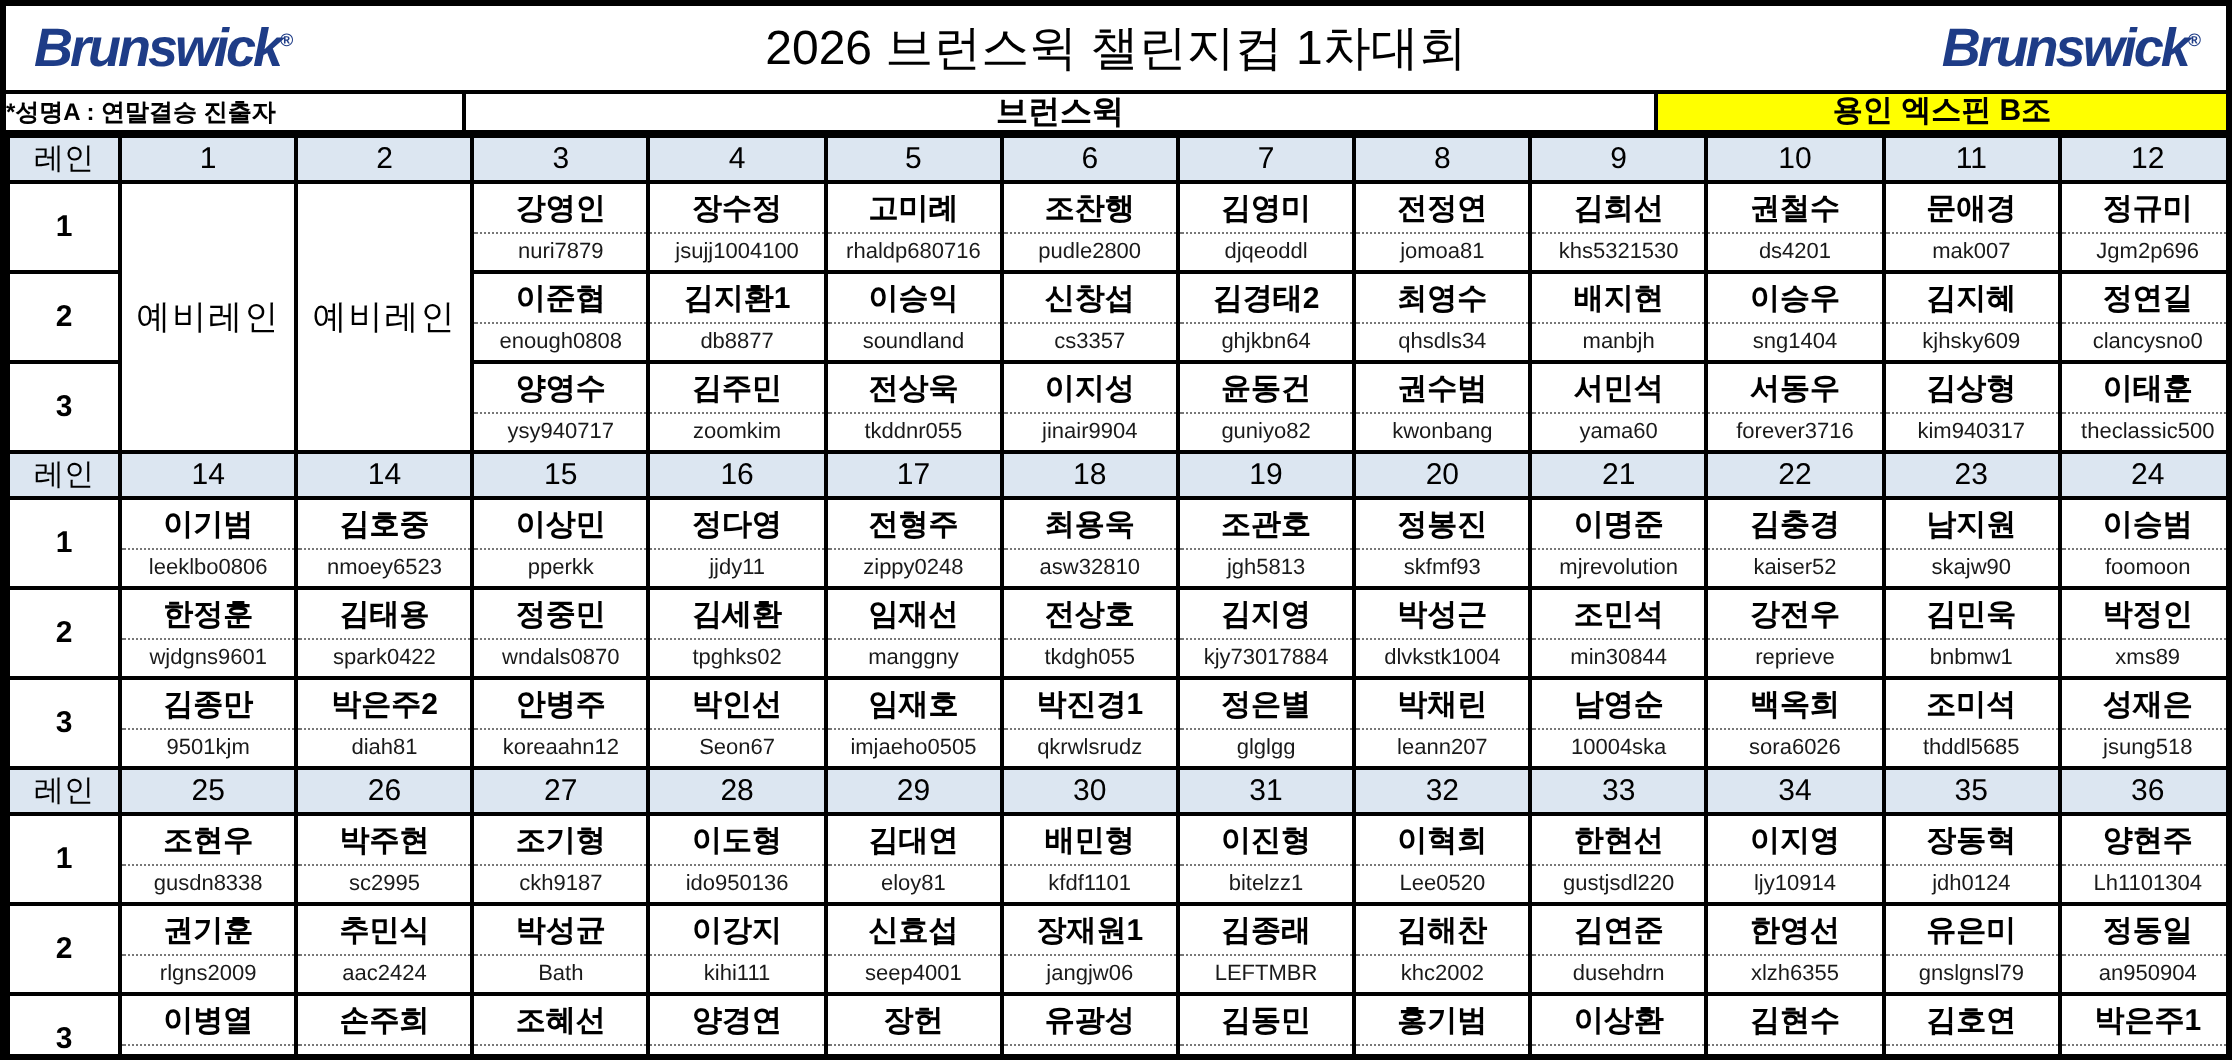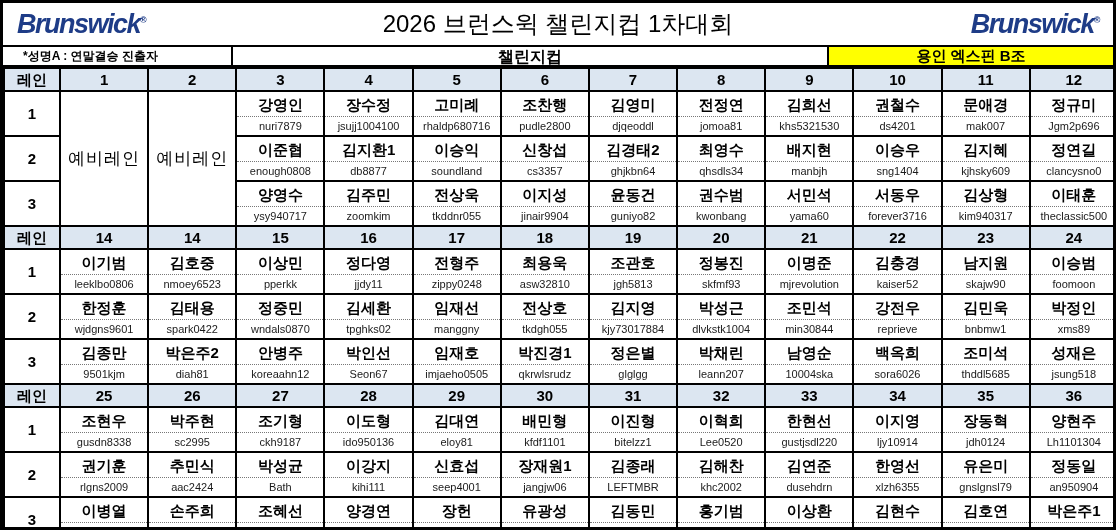--- a/index.html
+++ b/index.html
@@ -44,21 +44,21 @@
   
   .sub-header{
     height:20px;min-height:20px;
     display:flex;align-items:stretch;
     border-bottom:2px solid #000;
     font-weight:bold;
   }
   .note{
     width:230px;
     font-size:12px;line-height:18px;
-    padding-left:20px;
+    padding-left:0;
     border-right:2px solid #000;
     white-space:nowrap;overflow:hidden;
   }
   .table-title{
     flex:1;text-align:center;
     font-size:16px;line-height:19px;
     border-right:2px solid #000;
   }
   .group-badge{
     width:284px;text-align:center;
@@ -70,21 +70,21 @@
     width:1116px;border-collapse:collapse;table-layout:fixed;
     flex:1;
   }
   table.lanes td{
     border:2px solid #000;
     padding:0;overflow:hidden;
     text-align:center;vertical-align:middle;
   }
   tr.lane-head td{
     background:var(--lane-bg);
-    font-weight:bold;font-size:15px;
+    font-weight:normal;font-size:15px;
     height:21px;line-height:21px;
     white-space:nowrap;
   }
   tr.data-row{height:45px;}
   td.row-label{
     font-weight:bold;font-size:15px;
   }
   td.reserve{
     font-weight:normal;font-size:17px;
     letter-spacing:1px;
@@ -108,21 +108,21 @@
 <div class="sheet">
 
   <div class="top-header">
     <div class="brand brand-left"><span>Brunswick</span><sup>®</sup></div>
     <div class="main-title">2026 브런스윅 챌린지컵 1차대회</div>
     <div class="brand brand-right"><span>Brunswick</span><sup>®</sup></div>
   </div>
 
   <div class="sub-header">
     <div class="note">*성명A : 연말결승 진출자</div>
-    <div class="table-title">챌린지컵</div>
+    <div class="table-title">브런스윅</div>
     <div class="group-badge">용인 엑스핀 B조</div>
   </div>
 
   <table class="lanes">
     <colgroup>
       <col style="width:56px">
       <col>
         <col>
         <col>
         <col>

